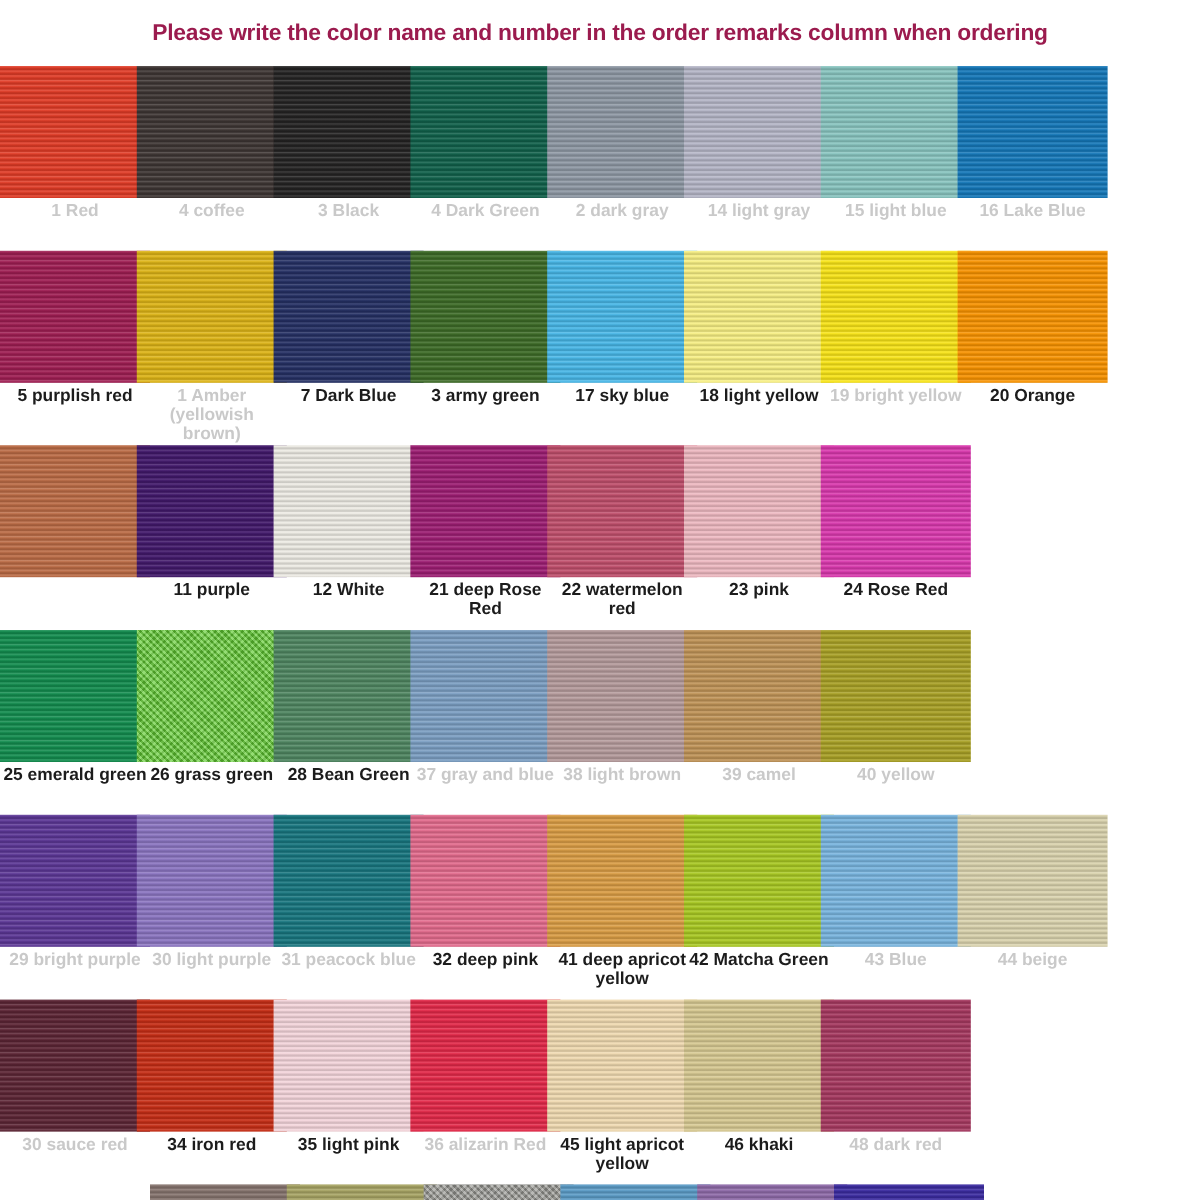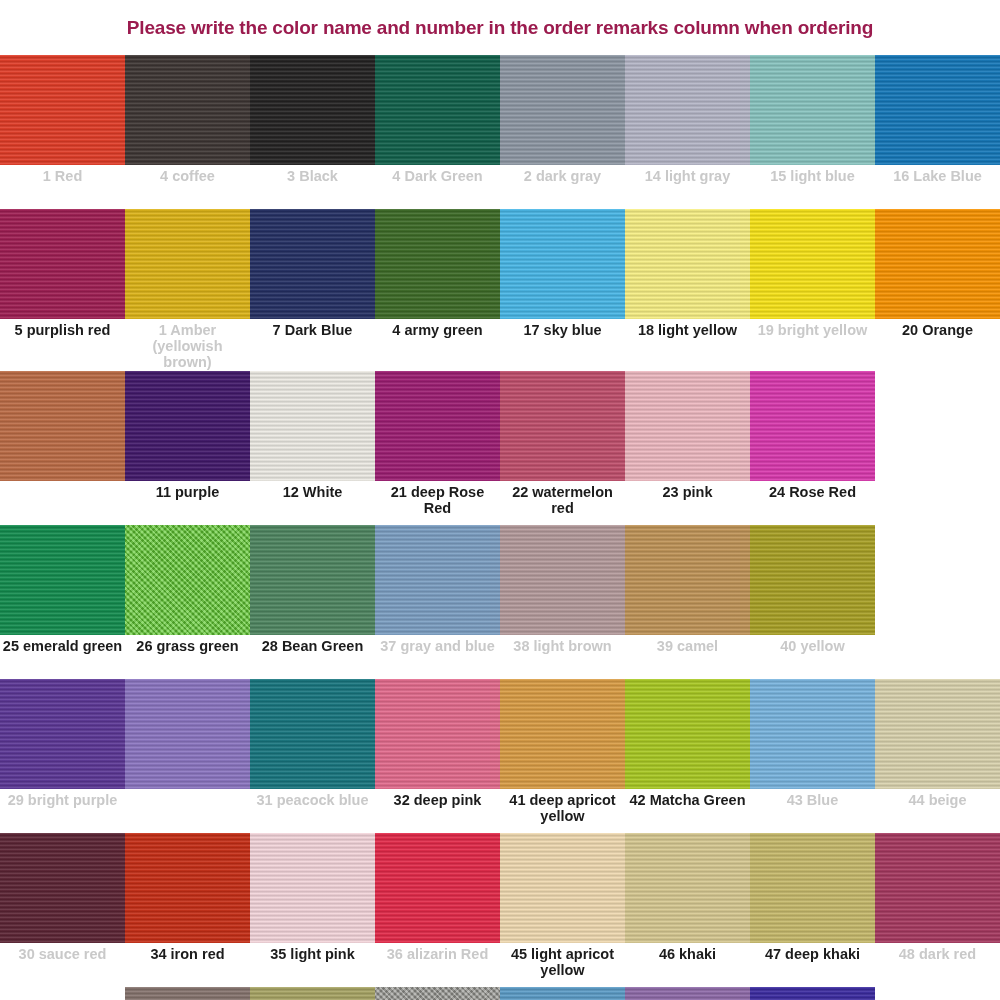--- a/index.html
+++ b/index.html
@@ -35,21 +35,21 @@
   .row {
     position: relative;
     width: 1000px;
     display: flex;
     flex-direction: row;
     align-items: flex-start;
   }
 
   .cell {
     position: relative;
-    width: 125px;
+    width: 114px;
     box-sizing: border-box;
   }
 
   .swatch {
     position: relative;
     width: 125px;
     height: 110px;
     overflow: hidden;
     background-repeat: repeat;
   }
@@ -141,21 +141,21 @@
       <div class="cell">
         <div class="swatch" style="background: rgb(220, 179, 22);"></div>
         <div class="label faded">1 Amber (yellowish brown)</div>
       </div>
       <div class="cell">
         <div class="swatch" style="background: rgb(36, 47, 99);"></div>
         <div class="label">7 Dark Blue</div>
       </div>
       <div class="cell">
         <div class="swatch" style="background: rgb(60, 106, 38);"></div>
-        <div class="label">4 army green</div>
+        <div class="label">3 army green</div>
       </div>
       <div class="cell">
         <div class="swatch" style="background: rgb(71, 182, 230);"></div>
         <div class="label">17 sky blue</div>
       </div>
       <div class="cell">
         <div class="swatch" style="background: rgb(246, 238, 131);"></div>
         <div class="label">18 light yellow</div>
       </div>
       <div class="cell">
@@ -226,20 +226,21 @@
         <div class="label faded">40 yellow</div>
       </div>
     </div>
     <div class="row">
       <div class="cell">
         <div class="swatch" style="background: rgb(91, 54, 149);"></div>
         <div class="label faded">29 bright purple</div>
       </div>
       <div class="cell">
         <div class="swatch" style="background: rgb(138, 116, 192);"></div>
+        <div class="label faded">30 light purple</div>
       </div>
       <div class="cell">
         <div class="swatch" style="background: rgb(23, 117, 126);"></div>
         <div class="label faded">31 peacock blue</div>
       </div>
       <div class="cell">
         <div class="swatch" style="background: rgb(226, 106, 140);"></div>
         <div class="label">32 deep pink</div>
       </div>
       <div class="cell">
@@ -278,24 +279,20 @@
       </div>
       <div class="cell">
         <div class="swatch" style="background: rgb(239, 217, 176);"></div>
         <div class="label">45 light apricot yellow</div>
       </div>
       <div class="cell">
         <div class="swatch" style="background: rgb(214, 200, 145);"></div>
         <div class="label">46 khaki</div>
       </div>
       <div class="cell">
-        <div class="swatch" style="background: rgb(198, 185, 107);"></div>
-        <div class="label">47 deep khaki</div>
-      </div>
-      <div class="cell">
         <div class="swatch" style="background: rgb(165, 56, 95);"></div>
         <div class="label faded">48 dark red</div>
       </div>
     </div>
     <div class="row">
       <div class="spacer-cell"></div>
       <div class="cell">
         <div class="swatch" style="background: rgb(133, 115, 109);"></div>
       </div>
       <div class="cell">

